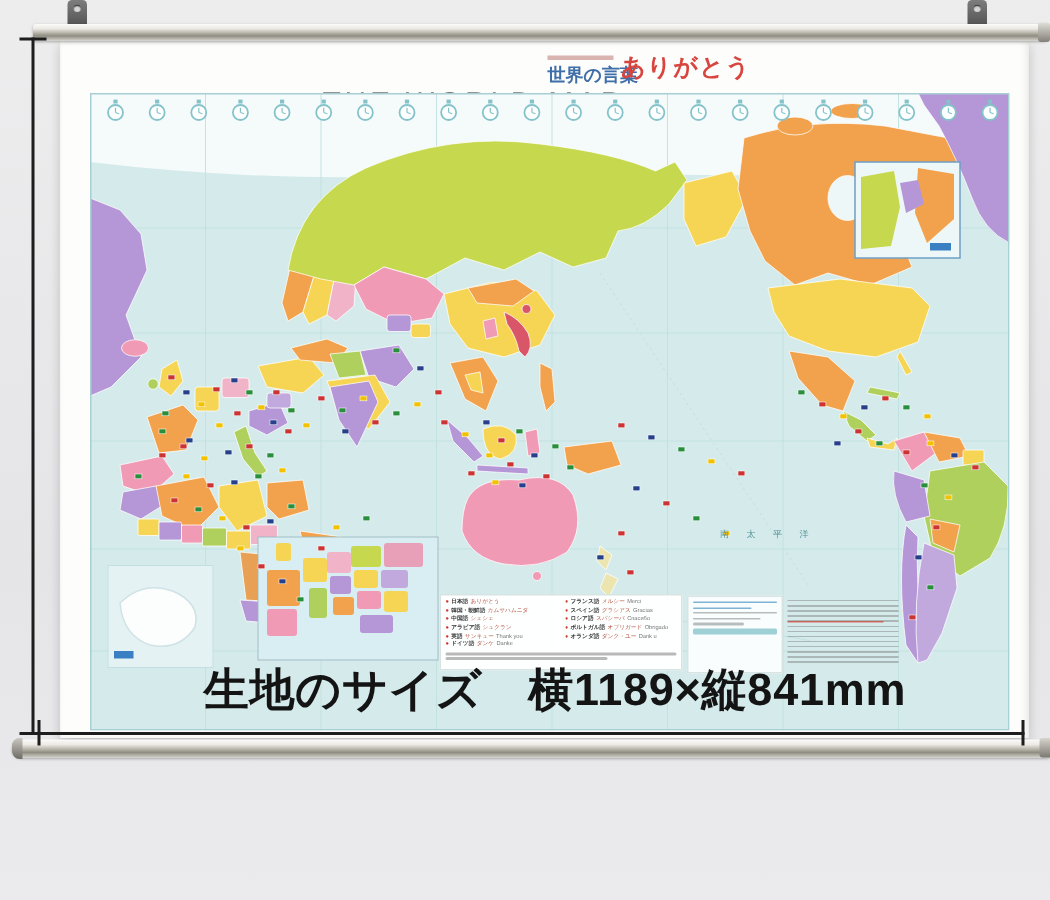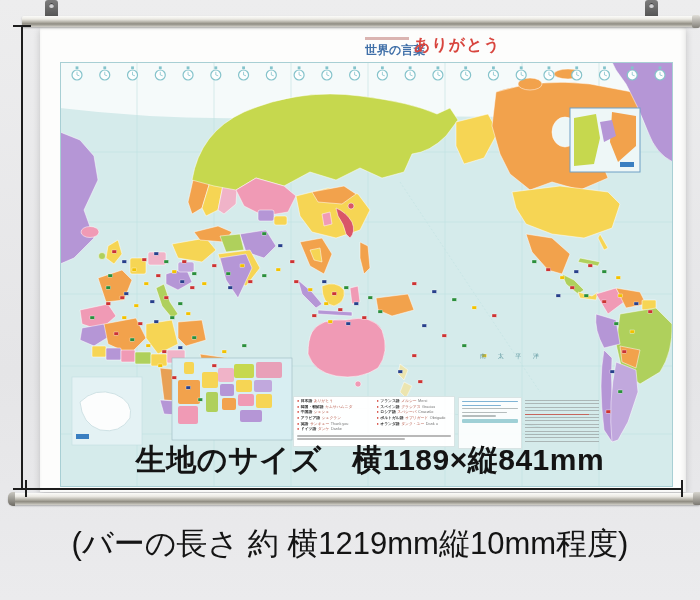--- a/index.html
+++ b/index.html
@@ -482,14 +482,13 @@
       <div class="memo-red"></div>
     </div>
   </div>
 
   <div class="dim dim-v"></div>
   <div class="dim dim-h"></div>
 
   <div class="bar bottom-bar"></div>
 
   <div class="size-label">生地のサイズ　横1189×縦841mm</div>
-  <div class="bar-note">(バーの長さ 約 横1219mm縦10mm程度)</div>
 </div>
 
 </body></html>

